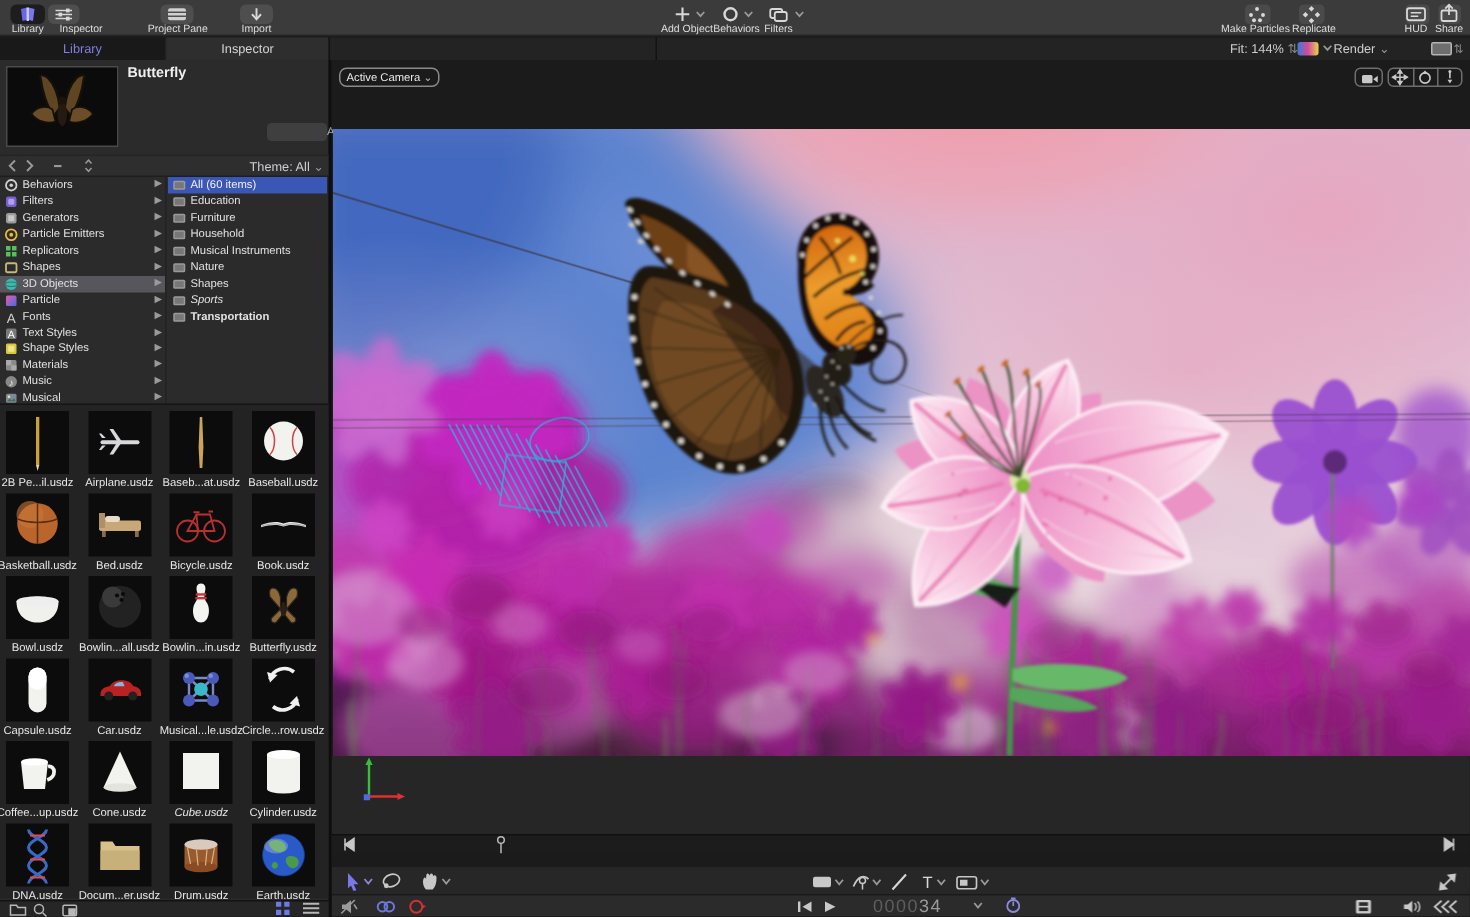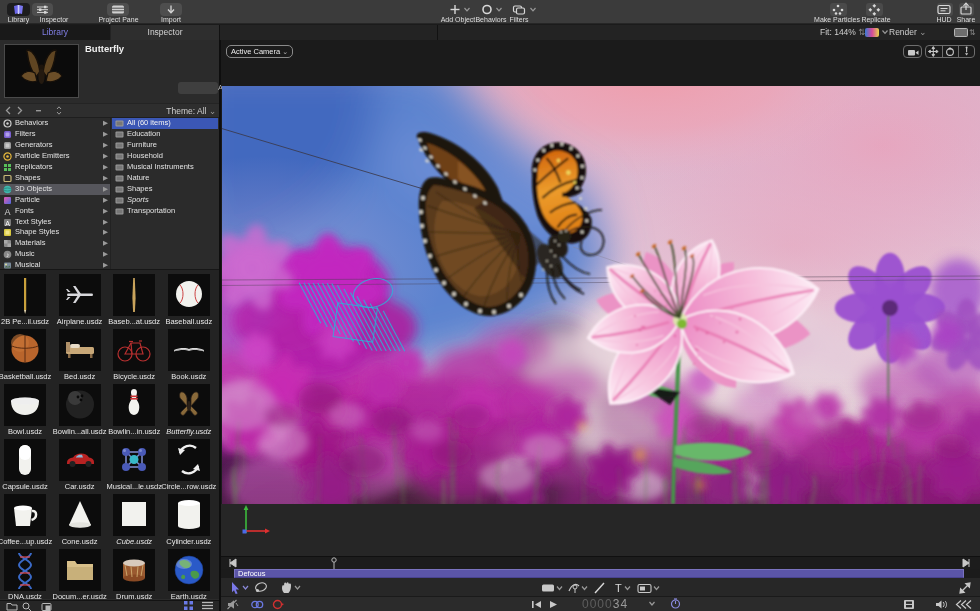--- a/index.html
+++ b/index.html
@@ -360,21 +360,21 @@
         <rect x="1.5" y="2.5" width="6" height="4" fill="#777"></rect>
       </svg>
     </div>
 <div class="abs" style="left:127px;top:194.7px;height:10.9px;line-height:10.9px;color:#e2e2e2;font-size:7.5px;white-space:nowrap;font-style:italic;">Sports</div>
 <div class="abs" style="left:115px;top:206.6px;width:9px;height:9px;">
       <svg width="9" height="9">
         <rect x="0.5" y="1.5" width="8" height="6" rx="1" fill="#9a9a9a"></rect>
         <rect x="1.5" y="2.5" width="6" height="4" fill="#777"></rect>
       </svg>
     </div>
-<div class="abs" style="left:127px;top:205.6px;height:10.9px;line-height:10.9px;color:#e2e2e2;font-size:7.5px;white-space:nowrap;">Transportation</div>
+<div class="abs" style="left:127px;top:205.6px;height:10.9px;line-height:10.9px;color:#e2e2e2;font-size:7.5px;white-space:nowrap;font-weight:bold;">Transportation</div>
 <div class="abs" style="left:110px;top:118px;width:1px;height:152px;background:#222;"></div>
 <div class="abs" style="left:0;top:269px;width:219px;height:330px;background:#232323;border-top:1px solid #161616;"></div>
 <div class="abs" style="left:4.0px;top:274px;width:42px;height:42px;background:#0c0c0c;">
       <svg width="42" height="42" viewBox="0 0 42 42">
         <rect x="20" y="4" width="2.2" height="32" fill="#caa13c"></rect>
         <path d="M20 36 L21.1 40 L22.2 36 Z" fill="#e8d8b0"></path>
       </svg>
     </div>
 <div class="abs" style="left:-3.0px;top:317px;width:56px;color:#e8e8e8;font-size:7.5px;text-align:center;white-space:nowrap;overflow:visible;">2B Pe...il.usdz</div>
 <div class="abs" style="left:58.6px;top:274px;width:42px;height:42px;background:#0c0c0c;">
@@ -476,21 +476,21 @@
       <svg width="42" height="42" viewBox="0 0 42 42">
         <g fill="#8a6a3a" stroke="#30241a" stroke-width="0.8">
           <path d="M14 8 C12 8 11 10 12 14 L19 22 L19 14 C18 10 16 8 14 8 Z"></path>
           <path d="M28 8 C30 8 31 10 30 14 L23 22 L23 14 C24 10 26 8 28 8 Z"></path>
           <path d="M19 22 L13 28 C12 30 14 32 16 31 L20 26 Z"></path>
           <path d="M23 22 L29 28 C30 30 28 32 26 31 L22 26 Z"></path>
         </g>
         <ellipse cx="21" cy="22" rx="1.6" ry="5" fill="#2a2018"></ellipse>
       </svg>
     </div>
-<div class="abs" style="left:160.8px;top:427px;width:56px;color:#e8e8e8;font-size:7.5px;text-align:center;white-space:nowrap;overflow:visible;font-style:italic;">Butterfly.usdz</div>
+<div class="abs" style="left:160.8px;top:427px;width:56px;color:#e8e8e8;font-size:7.5px;text-align:center;white-space:nowrap;overflow:visible;">Butterfly.usdz</div>
 <div class="abs" style="left:4.0px;top:439px;width:42px;height:42px;background:#0c0c0c;">
       <svg width="42" height="42" viewBox="0 0 42 42">
         <rect x="15" y="6" width="12" height="30" rx="6" fill="#f2f2ee"></rect>
         <rect x="15" y="6" width="12" height="15" rx="6" fill="#fff"></rect>
       </svg>
     </div>
 <div class="abs" style="left:-3.0px;top:482px;width:56px;color:#e8e8e8;font-size:7.5px;text-align:center;white-space:nowrap;overflow:visible;">Capsule.usdz</div>
 <div class="abs" style="left:58.6px;top:439px;width:42px;height:42px;background:#0c0c0c;">
       <svg width="42" height="42" viewBox="0 0 42 42">
         <path d="M8 24 C8 20 11 19 14 18.5 C16 15.5 19 14.5 22 14.5 C26 14.5 28.5 16 30 18.5 C33 19 35 20.5 35 23 L35 25 L8 25 Z" fill="#b82222"></path>
@@ -1554,21 +1554,20 @@
       <svg width="8" height="12">
         <circle cx="4" cy="3" r="2.2" fill="none" stroke="#b8b8b8" stroke-width="1"></circle>
         <line x1="4" y1="5.2" x2="4" y2="12" stroke="#b8b8b8" stroke-width="1"></line>
       </svg>
     </div>
 <div class="abs" style="left:961px;top:558px;">
       <svg width="10" height="10">
         <path d="M8 1 L8 9 M8 5 L2 1 L2 9 Z" fill="#c8c8c8" stroke="#c8c8c8" stroke-width="1"></path>
       </svg>
     </div>
-<div class="abs" style="left:234px;top:569px;width:730px;height:9px;background:#5b55a8;border:1px solid #7a73c0;border-bottom-color:#494390;color:#fff;font-size:7.5px;line-height:8px;padding-left:3px;">Defocus</div>
 <div class="abs" style="left:221px;top:578px;width:759px;height:19px;background:#272727;border-bottom:1px solid #1a1a1a;"></div>
 <div class="abs" style="left:231px;top:582px;">
       <svg width="70" height="12">
         <path d="M1 0 L8 7.5 L4.8 7.5 L6.6 11.5 L4.6 12 L3 8.3 L1 10.2 Z" fill="#7a78e8"></path>
         <path d="M12 4 L14.5 7 L17 4" stroke="#8a88d8" stroke-width="1.2" fill="none"></path>
         <g transform="translate(24,0)">
           <ellipse cx="6" cy="5" rx="5.5" ry="4" fill="none" stroke="#c8c8c8" stroke-width="1.1" transform="rotate(-20 6 5)"></ellipse>
           <circle cx="2.5" cy="8.5" r="1.6" fill="#c8c8c8"></circle>
         </g>
         <g transform="translate(49,0)">

